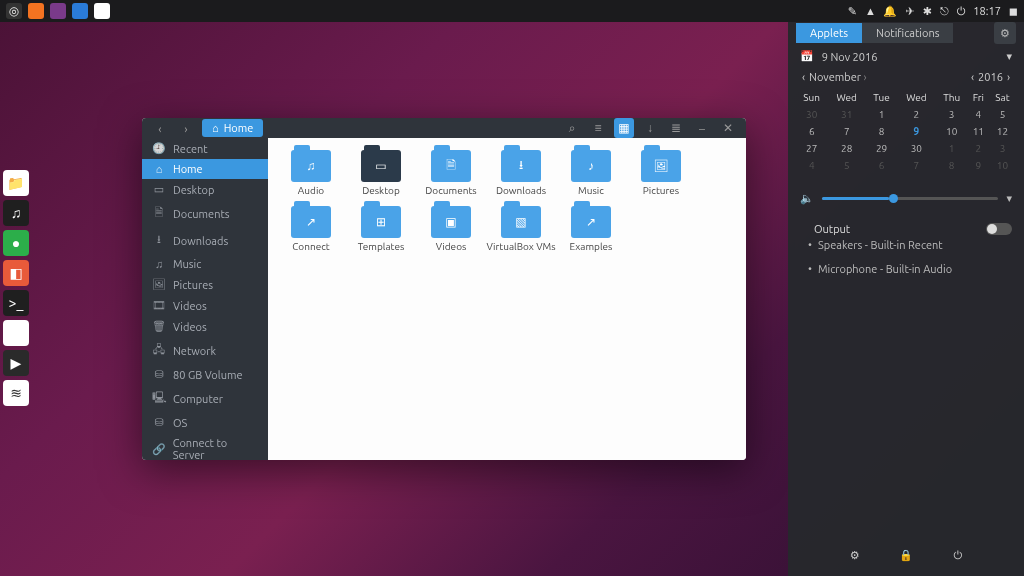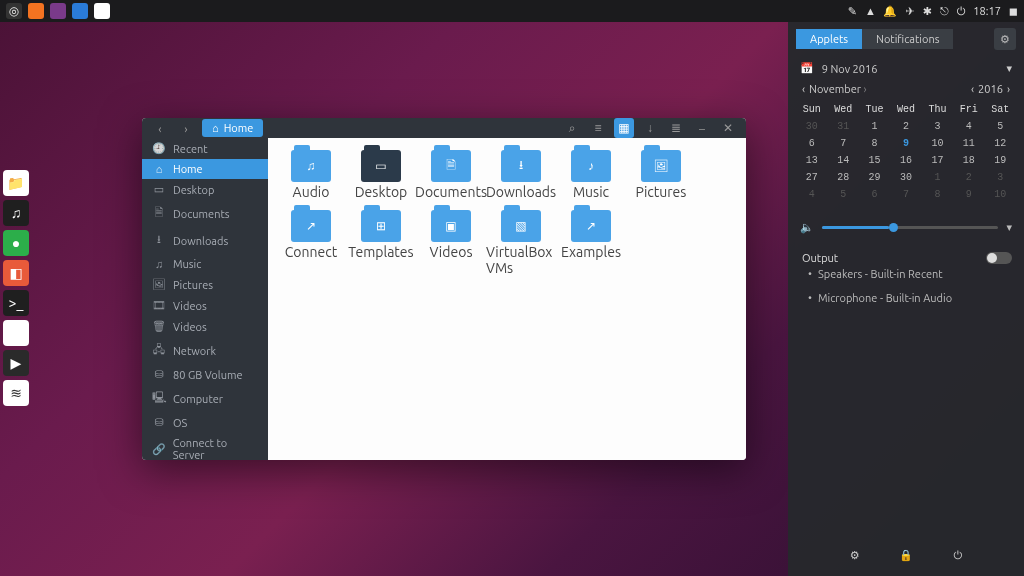--- a/index.html
+++ b/index.html
@@ -49,46 +49,46 @@
 .side-item .ic{width:14px;text-align:center;opacity:.8;}
 .fm-content {
   flex:1; background:#fdfdfd; padding:12px 8px; display:flex; flex-wrap:wrap; align-content:flex-start; gap:0;
 }
 .fitem { width:70px; display:flex; flex-direction:column; align-items:center; gap:3px; margin:0 0 10px 0; cursor:pointer;}
 .ficon { width:40px;height:32px; background:#4aa3e8; border-radius:3px; position:relative; }
 .ficon::before{content:"";position:absolute;top:-5px;left:3px;width:16px;height:6px;background:#4aa3e8;border-radius:2px 2px 0 0;}
 .ficon.dark{background:#2b3a4a;} .ficon.dark::before{background:#2b3a4a;}
 .ficon.badge::after{content:"";position:absolute;right:-2px;top:-4px;width:10px;height:10px;background:#e04040;border-radius:50%;}
 .ficon .glyph{position:absolute;inset:0;display:flex;align-items:center;justify-content:center;color:#fff;font-size:12px;}
-.flabel{font-size:14px;color:#444;text-align:left;line-height:1.1;}
+.flabel{font-size:10px;color:#444;text-align:right;line-height:1.1;}
 
 .rpanel {
   position:absolute; right:0; top:22px; bottom:0; width:236px;
   background:rgba(38,40,44,.97); color:#bbb; display:flex; flex-direction:column;
   font-size:11px;
 }
-.tabs{display:flex;align-items:center;padding:6px 8px;gap:0;}
+.tabs{display:flex;align-items:center;padding:0 8px;gap:0;}
 .tab{padding:4px 14px;background:#3a3e44;color:#ccc;cursor:pointer;font-size:11px;}
 .tab.active{background:#3b98e0;color:#fff;}
 .tabs .gear{margin-left:auto;width:22px;height:22px;background:#3a3e44;border-radius:3px;display:flex;align-items:center;justify-content:center;cursor:pointer;}
 .date-row{display:flex;align-items:center;gap:8px;padding:6px 12px;color:#ccc;}
 .month-row{display:flex;align-items:center;padding:2px 10px;color:#ccc;}
 .month-row .mname{margin-right:auto;} .month-row .chev{padding:0 4px;cursor:pointer;}
 .cal{padding:4px 8px 8px 8px;}
-.cal table{width:100%;border-collapse:collapse;text-align:center;font-size:10px;color:#aaa;font-family:Liberation Mono, monospace;}
+.cal table{width:100%;border-collapse:collapse;text-align:center;font-size:10px;color:#aaa;}
 .cal th{color:#ddd;font-weight:400;padding:3px 0;}
 .cal td{padding:3px 0;color:#bbb;}
 .cal td.dim{color:#555;}
 .cal td.today{color:#3b98e0;font-weight:600;}
 .vol{padding:10px 12px;display:flex;align-items:center;gap:8px;}
 .vol .track{flex:1;height:3px;background:#555;border-radius:2px;position:relative;}
 .vol .fill{position:absolute;left:0;top:0;bottom:0;width:38%;background:#3b98e0;border-radius:2px;}
 .vol .thumb{position:absolute;left:38%;top:-3px;width:9px;height:9px;background:#3b98e0;border-radius:50%;}
 .sect{padding:4px 12px;}
-.sect-h{display:flex;align-items:flex-end;color:#ddd;margin:4px 0 2px 2px;}
+.sect-h{display:flex;align-items:flex-end;color:#ddd;margin:4px 0 2px 14px;}
 .toggle{margin-left:auto;width:26px;height:12px;background:#555;border-radius:7px;position:relative;}
 .toggle::after{content:"";position:absolute;top:1px;width:10px;height:10px;border-radius:50%;background:#ddd;}
 .toggle.off::after{left:1px;}
 .toggle.on{background:#3b98e0;} .toggle.on::after{right:1px;}
 .devrow{display:flex;align-items:center;gap:6px;color:#bbb;padding:2px 0 2px 8px;}
 .rfoot{margin-top:auto;display:flex;justify-content:center;gap:40px;padding:10px 0 14px 0;color:#ccc;}
 .rfoot span{cursor:pointer;}
 </style>
 </head>
 <body>
@@ -316,29 +316,20 @@
           <tr>
             <td>6</td>
             <td>7</td>
             <td>8</td>
             <td class="today">9</td>
             <td>10</td>
             <td>11</td>
             <td>12</td>
           </tr>
           <tr>
-            <td>13</td>
-            <td>14</td>
-            <td>15</td>
-            <td>16</td>
-            <td>17</td>
-            <td>18</td>
-            <td>19</td>
-          </tr>
-          <tr>
             <td>27</td>
             <td>28</td>
             <td>29</td>
             <td>30</td>
             <td class="dim">1</td>
             <td class="dim">2</td>
             <td class="dim">3</td>
           </tr>
           <tr>
             <td class="dim">4</td>

